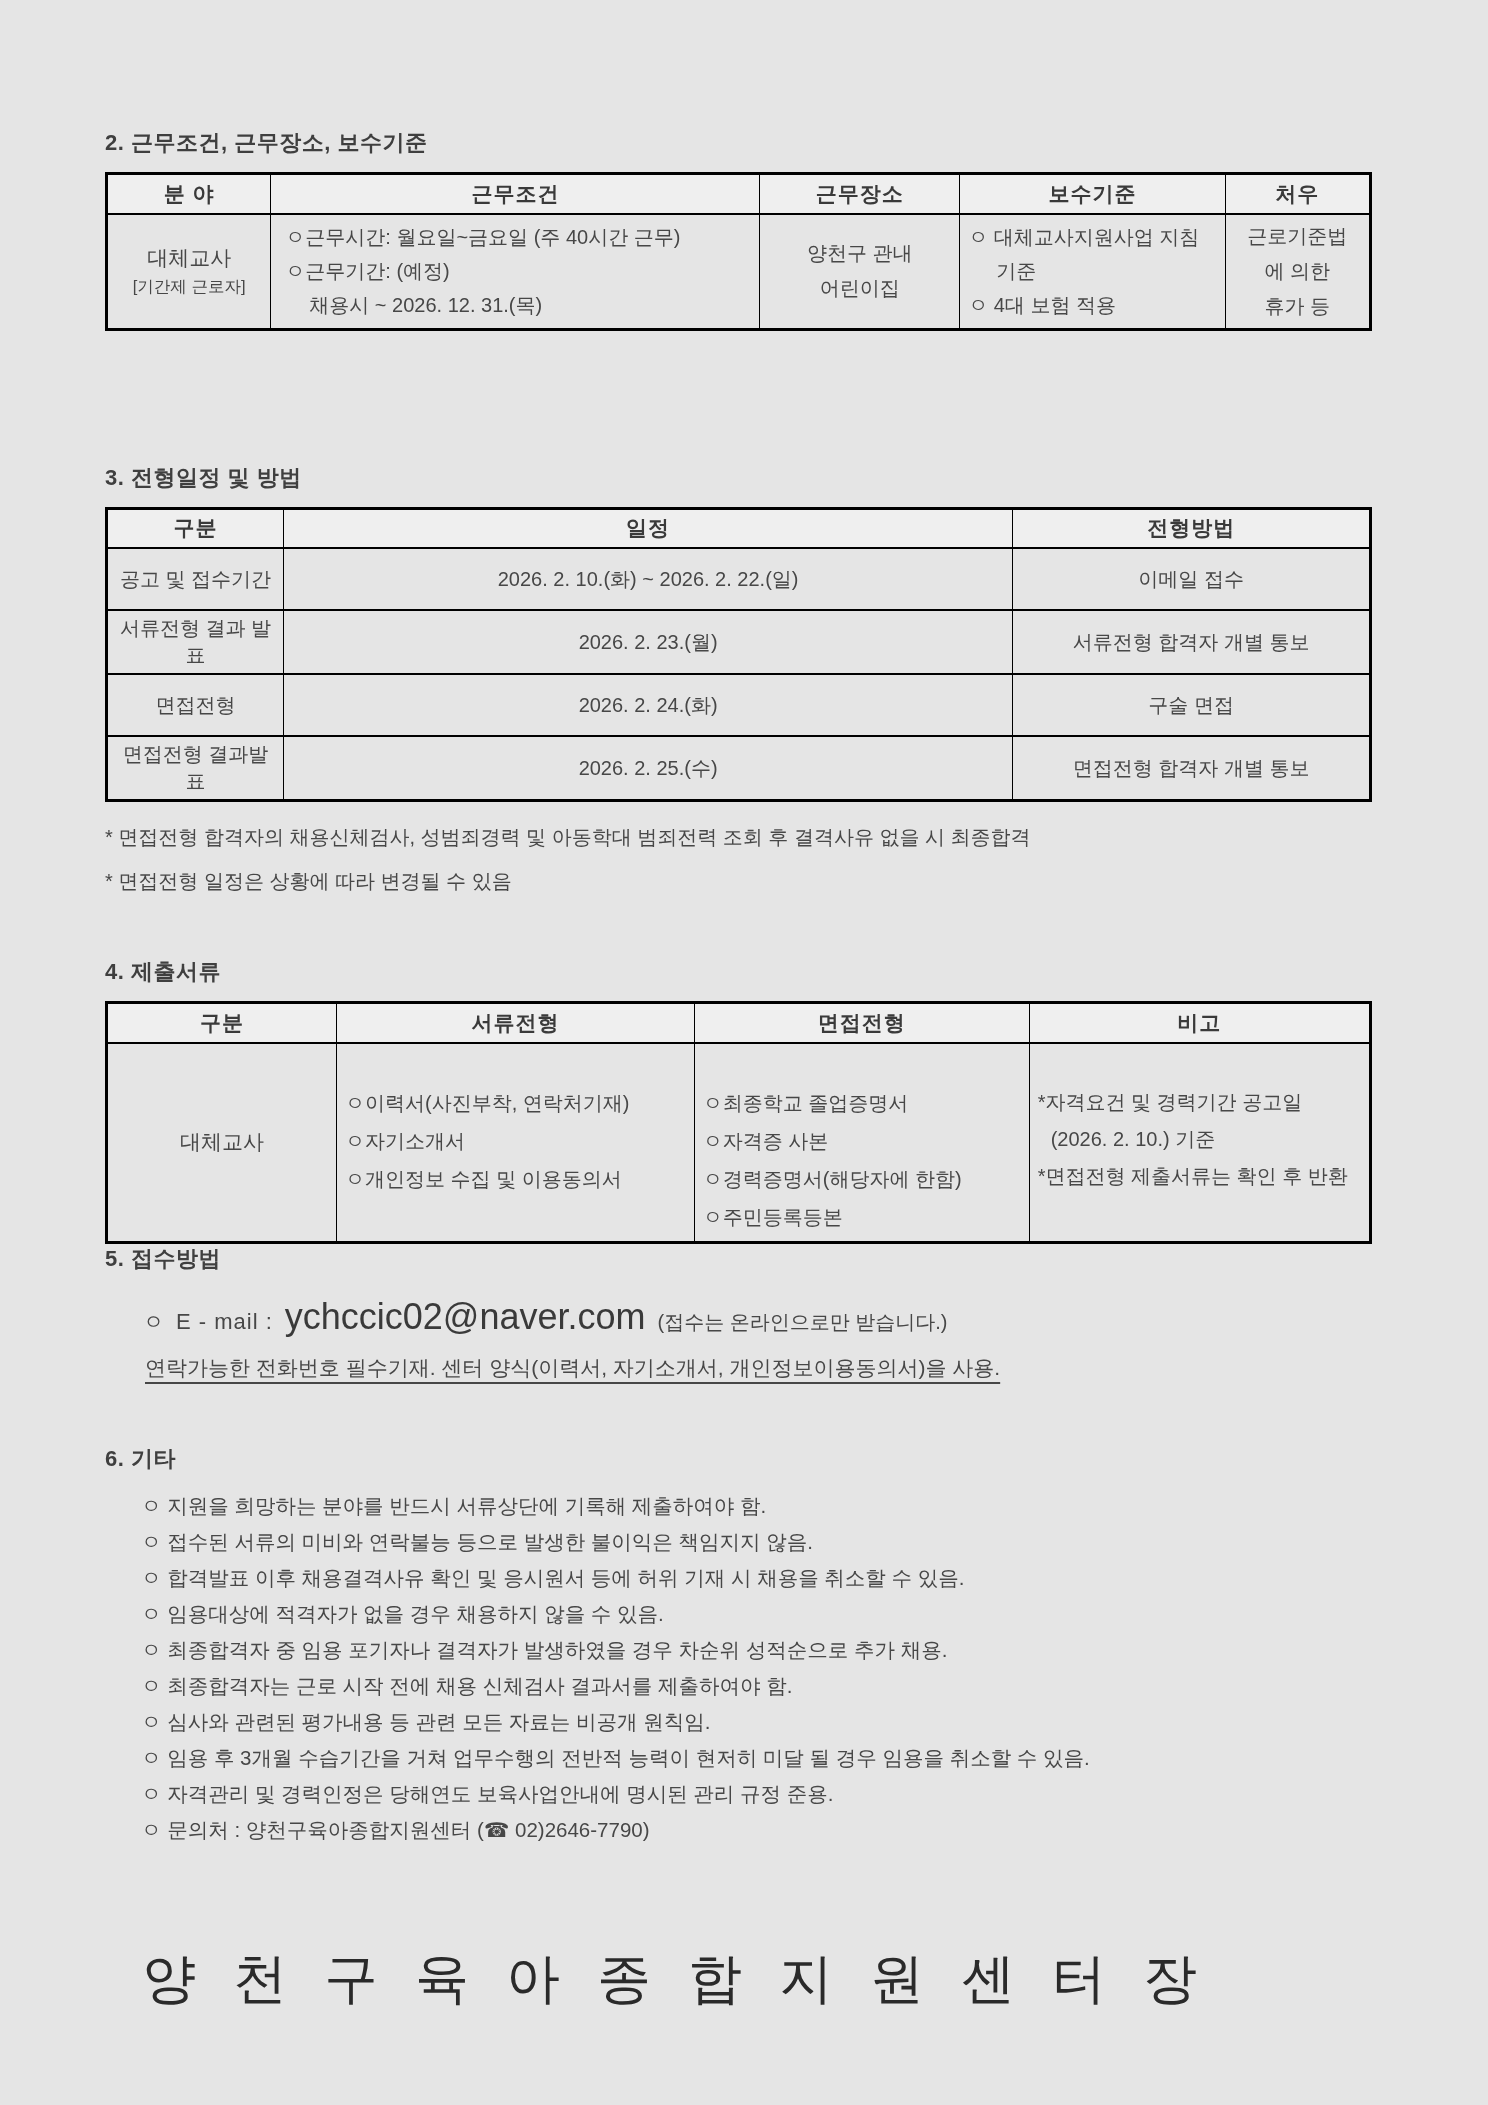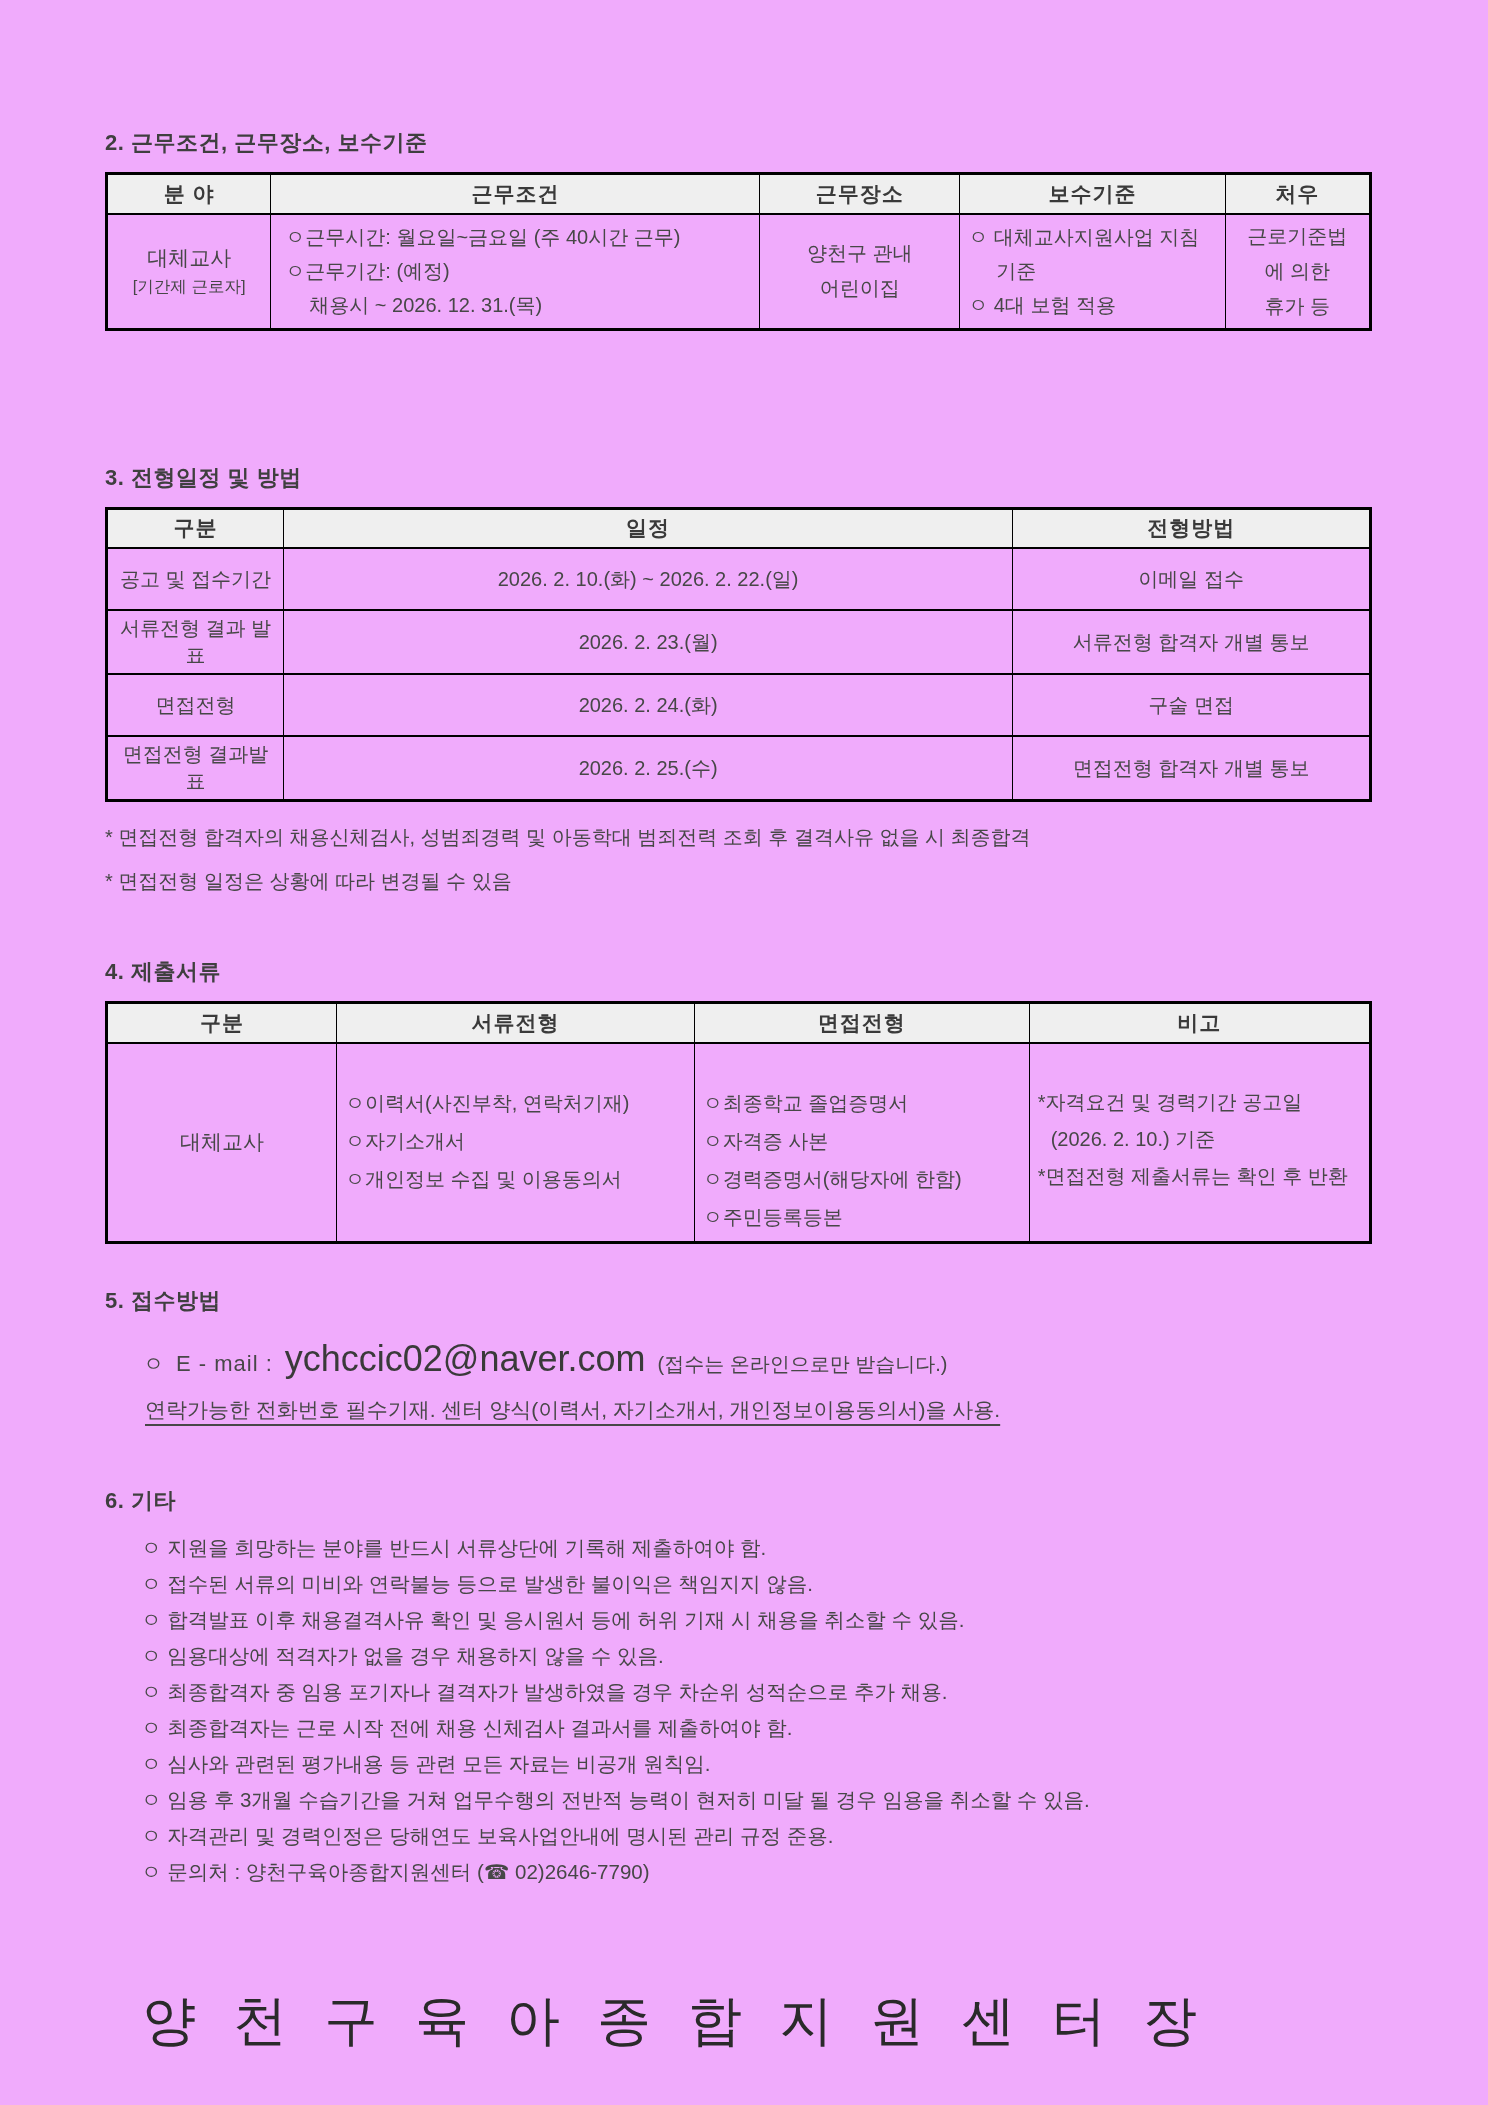--- a/index.html
+++ b/index.html
@@ -1,20 +1,20 @@
 <!DOCTYPE html>
 <html lang="ko"><head>
 <meta charset="utf-8">
 <style>
   html,body{margin:0;padding:0;background:#888;}
   .page{
     position:relative;
     width:1488px;height:2105px;
     margin:0 auto;
-    background:#f0abfc;
+    background:#e5e5e5;
     box-sizing:border-box;
     padding:128px 116px 0 105px;
     font-family:"Liberation Sans","DejaVu Sans",sans-serif;
     color:#474747;
   }
   .section-title{
     font-size:22px;
     font-weight:600;
     color:#3f3f3f;
     margin:0 0 14px 0;
@@ -58,21 +58,21 @@
   
   .t2 tbody td{height:62px;text-align:center;vertical-align:middle;border-top:2px solid #000;}
   
   .t3 tbody td{height:200px;}
   .t3 .doc-line{line-height:38px;}
   .t3 .pad-top{padding-top:40px;}
   .footnotes{margin-top:13px;font-size:20px;line-height:44px;color:#474747;}
   .footnote-line{white-space:nowrap;}
   .sec3{margin-top:132px;}
   .sec4{margin-top:54px;}
-  .sec5{margin-top:42px;}
+  .sec5{}
   .sec6{margin-top:62px;}
   .email-line{
     margin:22px 0 0 38px;
     display:flex;align-items:baseline;gap:12px;
     white-space:nowrap;
   }
   .email-bullet{font-size:21px;}
   .email-label{font-size:22px;letter-spacing:1px;}
   .email-address{font-size:36px;color:#3a3a3a;}
   .email-note{font-size:20px;}

